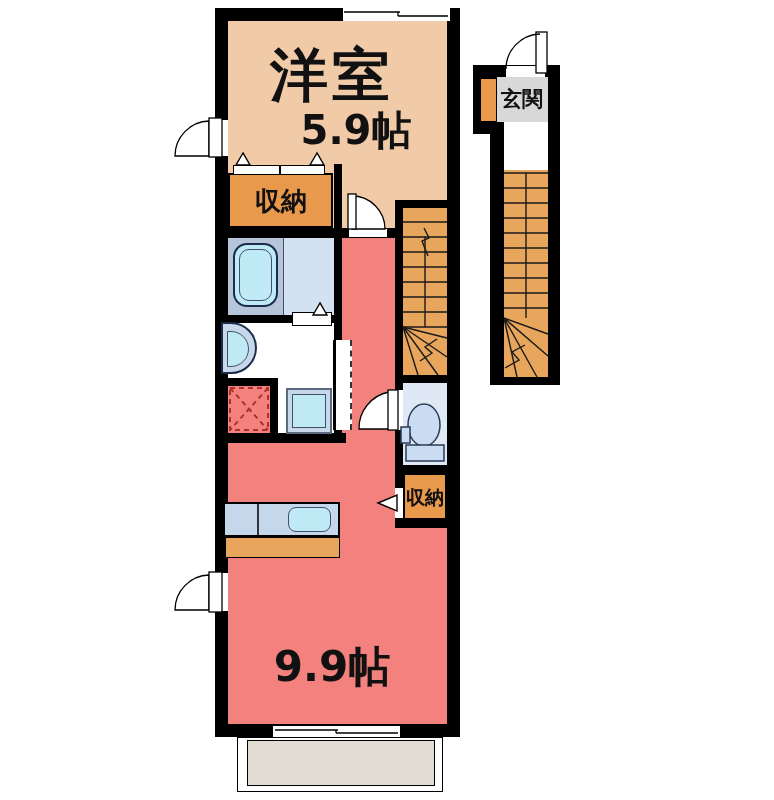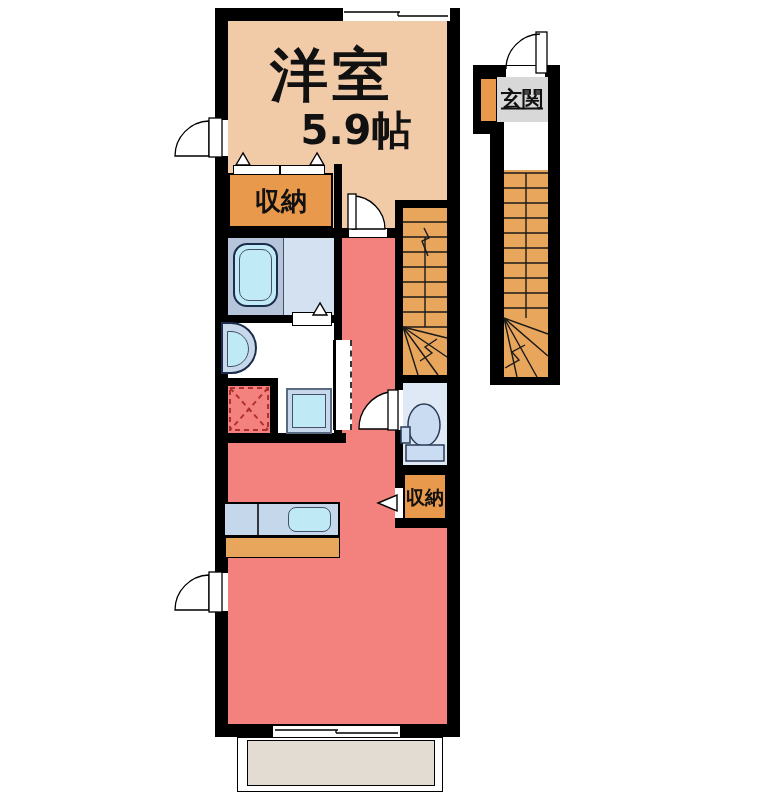--- a/index.html
+++ b/index.html
@@ -143,16 +143,17 @@
     <g stroke="#2a3a55" stroke-width="1.5" fill="var(--toilet_fixture)">
       <ellipse cx="424" cy="425" rx="16" ry="21"></ellipse>
       <rect x="406" y="445" width="38" height="16"></rect>
       <rect x="401" y="427" width="9" height="16"></rect>
     </g>
   </svg>
 
   <div class="lbl" style="left:332px;top:75px;font-size:58px;letter-spacing:4px;">洋室</div>
   <div class="lbl" style="left:356px;top:130px;font-size:40px;">5.9帖</div>
   <div class="lbl" style="left:281px;top:201px;font-size:26px;">収納</div>
+  <div class="lbl" style="left:332px;top:667px;font-size:42px;">9.9帖</div>
   <div class="lbl" style="left:425px;top:497px;font-size:19px;">収納</div>
-  <div class="lbl" style="left:522px;top:99px;font-size:21px;text-decoration:underline;">玄関</div>
+  <div class="lbl" style="left:522px;top:99px;font-size:21px;">玄関</div>
 
 </div>
 
 </body></html>

